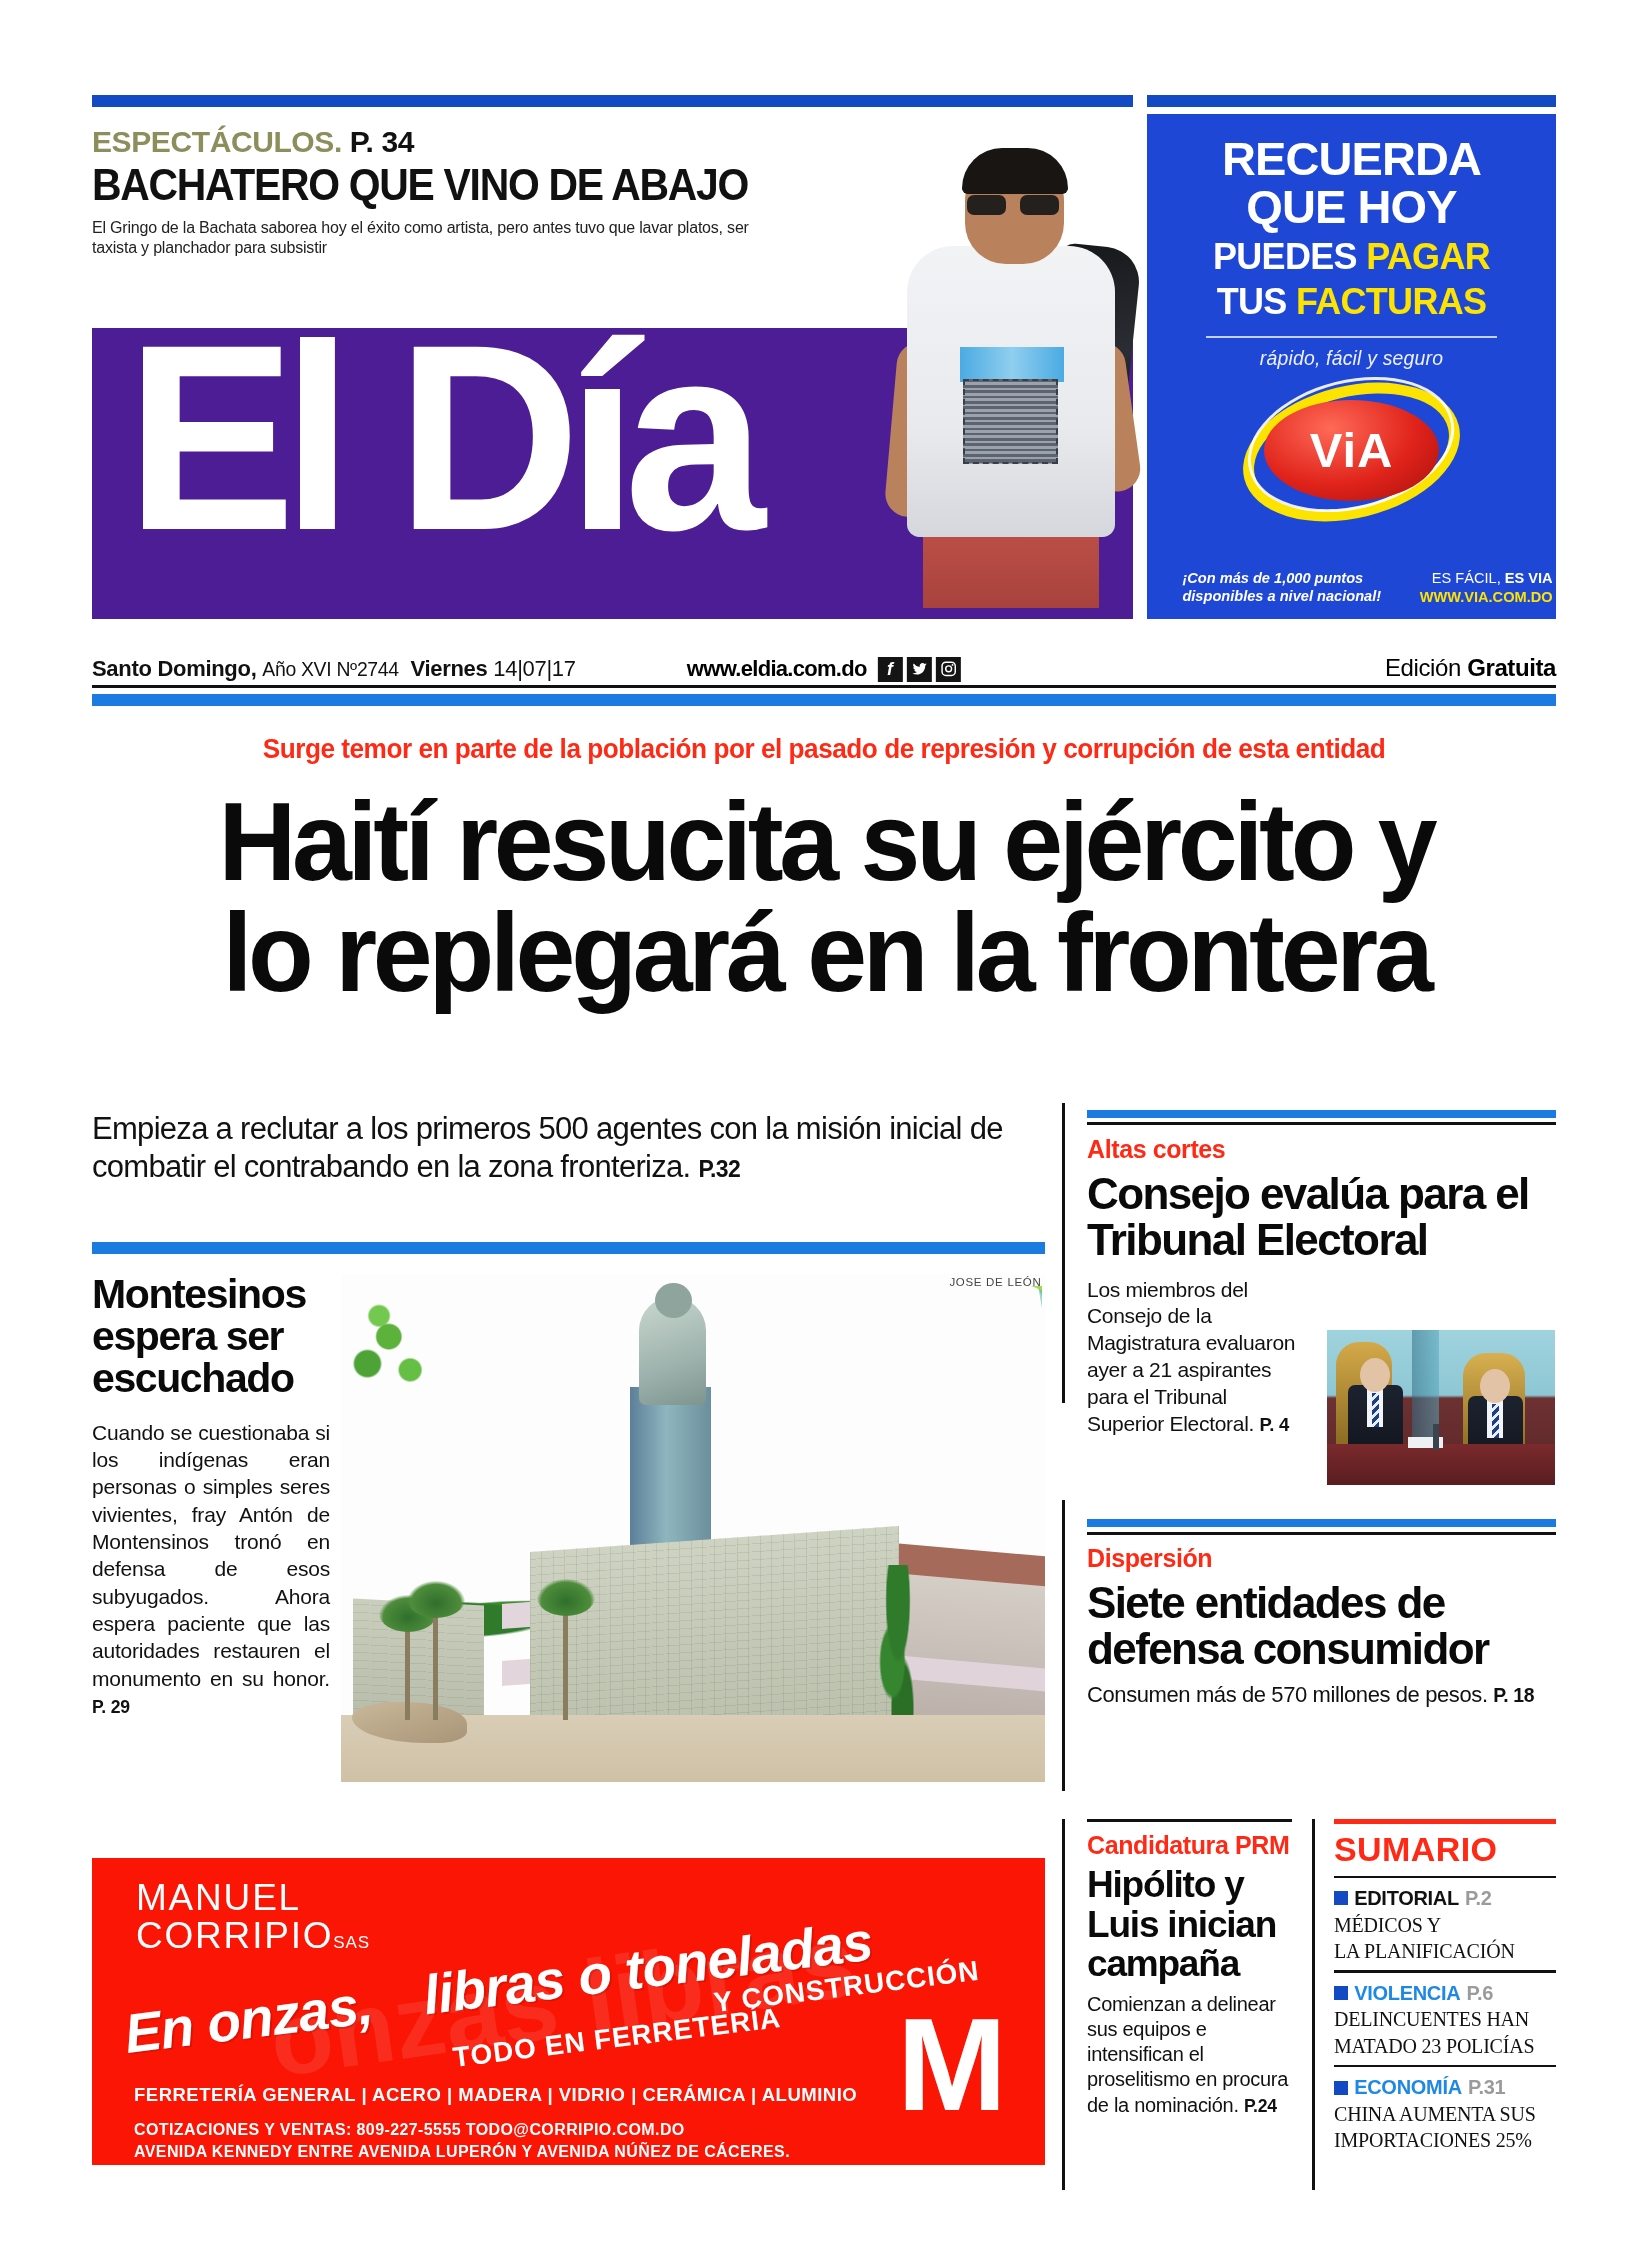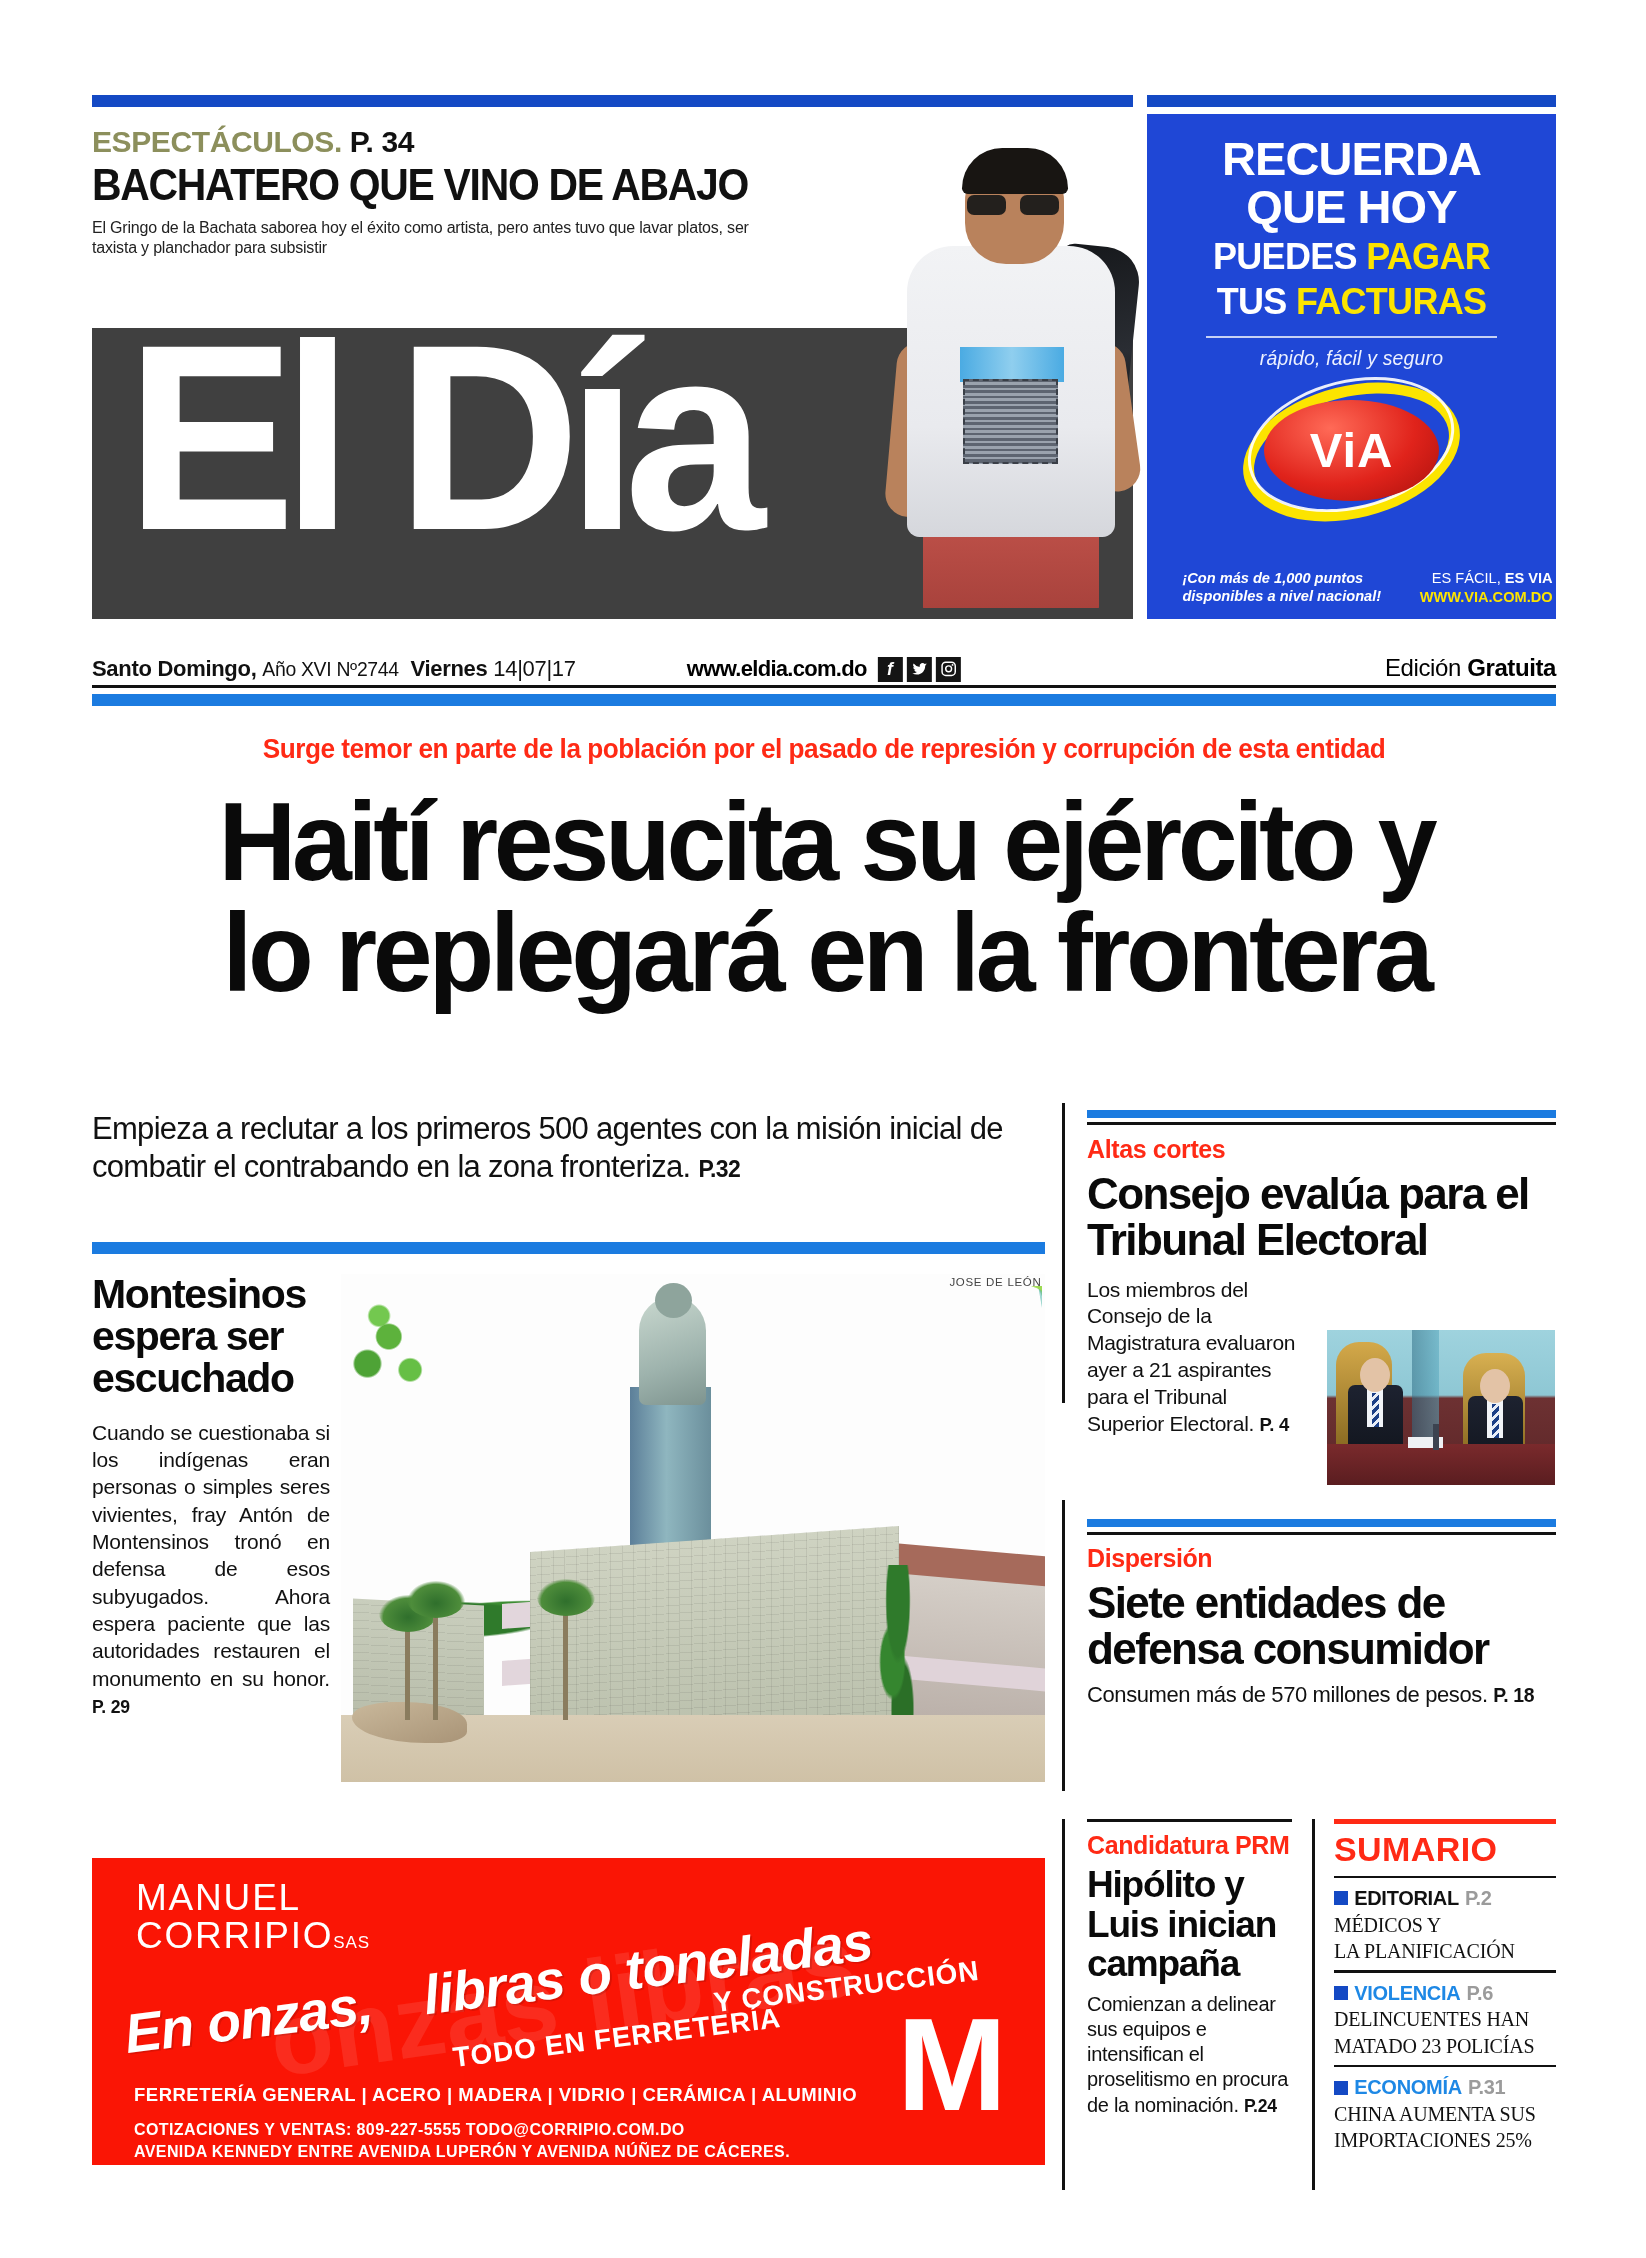--- a/index.html
+++ b/index.html
@@ -117,21 +117,21 @@
     position: absolute; left: 55px; top: 399px;
     width: 176px; height: 97px;
     background: linear-gradient(#c0524a,#a8423c);
     border-radius: 8.8px 8.8px 3.5px 3.5px;
   }
 
   
   .masthead {
     position: absolute; left: 0; top: 233px;
     width: 1041px; height: 291px;
-    background: #404040; overflow: hidden;
+    background: #4c1d95; overflow: hidden;
   }
   .masthead-word {
     position: absolute; left: 34px; top: -23px;
     font-size: 265px; font-weight: 900; color: #fff;
     letter-spacing: -14px; line-height: 1;
     font-family: "Liberation Sans", sans-serif;
     transform: scaleX(0.96); transform-origin: left top;
   }
 
   

